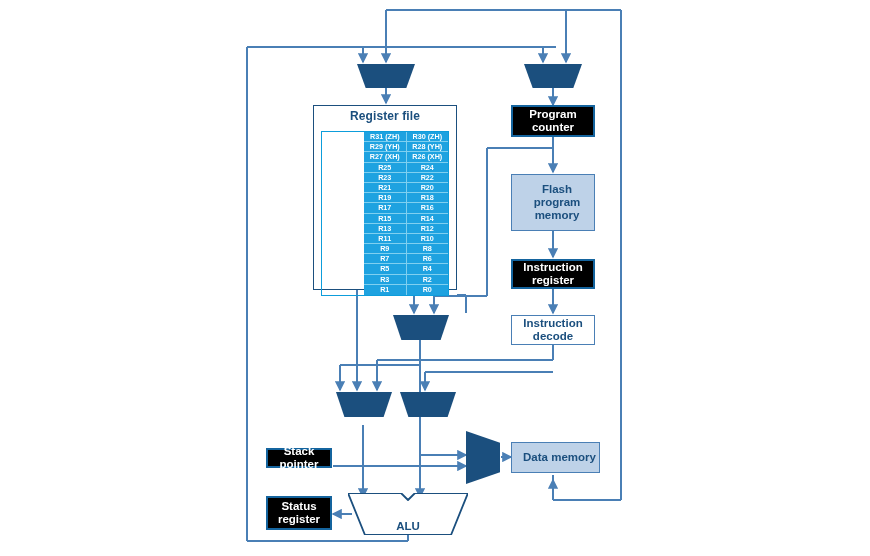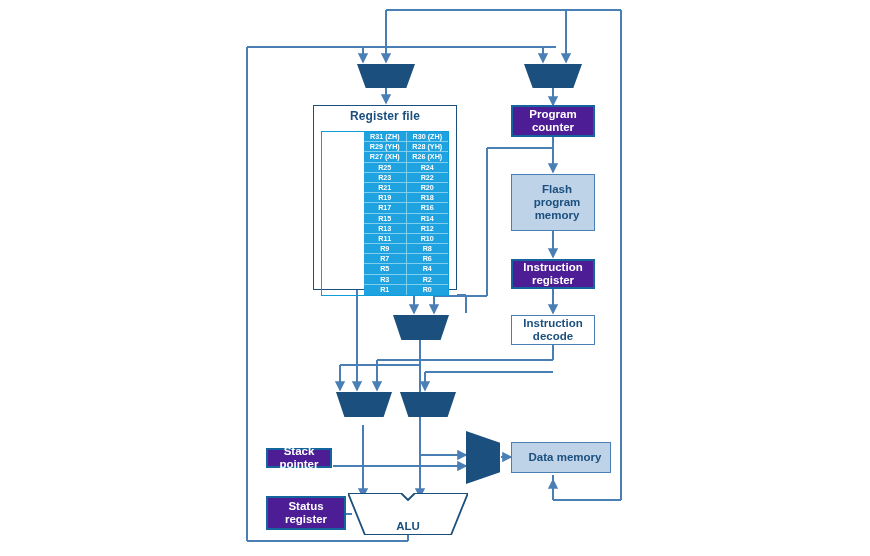--- a/index.html
+++ b/index.html
@@ -5,21 +5,21 @@
   html,body{margin:0;padding:0;background:#ffffff;}
   body{width:870px;height:556px;font-family:"Liberation Sans",sans-serif;}
   #stage{position:relative;width:870px;height:556px;background:#ffffff;overflow:hidden;}
   svg#diagram{position:absolute;left:0;top:0;width:870px;height:556px;}
 
   .wire{stroke:#4a7fb5;stroke-width:2;fill:none;}
 
   .box{position:absolute;box-sizing:border-box;display:flex;align-items:center;
        justify-content:center;text-align:center;line-height:1.15;}
 
-  .box-blue{background:#4c1d95;border:2px solid #14649e;color:#ffffff;
+  .box-blue{background:#000000;border:2px solid #14649e;color:#ffffff;
             font-weight:bold;font-size:11.5px;}
   .box-lightblue{background:#bed2e8;border:1.6px solid #4a7fb5;color:#1b4f7e;
             font-weight:bold;font-size:11.5px;padding-left:8px;}
   .box-white{background:#ffffff;border:1.6px solid #4a7fb5;color:#1b4f7e;
             font-weight:bold;font-size:11.5px;}
 
   
   #register-file{position:absolute;left:313px;top:105px;width:144px;height:185px;
       background:#ffffff;border:1.8px solid #1b4f7e;box-sizing:border-box;}
   #register-file-title{text-align:center;font-weight:bold;font-size:12px;color:#1b4f7e;
@@ -208,25 +208,25 @@
   </div>
 
   <div class="box box-blue" style="left:511px;top:105px;width:84px;height:32px;">Program counter</div>
 
   <div class="box box-lightblue" style="left:511px;top:174px;width:84px;height:57px;">Flash program memory</div>
 
   <div class="box box-white" style="left:511px;top:315px;width:84px;height:30px;">Instruction decode</div>
 
   <div class="box box-blue" style="left:511px;top:259px;width:84px;height:30px;">Instruction register</div>
 
-  <div class="box box-lightblue" style="left:511px;top:442px;width:100px;height:31px;">Data memory</div>
+  <div class="box box-lightblue" style="left:511px;top:442px;width:89px;height:31px;">Data memory</div>
 
   <div class="box box-blue" style="left:266px;top:448px;width:66px;height:20px;text-align:center;">Stack pointer</div>
 
-  <div class="box box-blue" style="left:266px;top:496px;width:80px;height:34px;">Status register</div>
+  <div class="box box-blue" style="left:266px;top:496px;width:66px;height:34px;">Status register</div>
 
   <div id="alu"></div>
   <svg id="alu-outline" viewBox="0 0 120 42" xmlns="http://www.w3.org/2000/svg">
     <polygon points="0,0 53,0 60,7 67,0 120,0 103,42 17,42" fill="none" stroke="#1b4f7e" stroke-width="1.8" stroke-linejoin="round"></polygon>
   </svg>
   <div id="alu-label">ALU</div>
 
 </div>
 
 </body></html>

